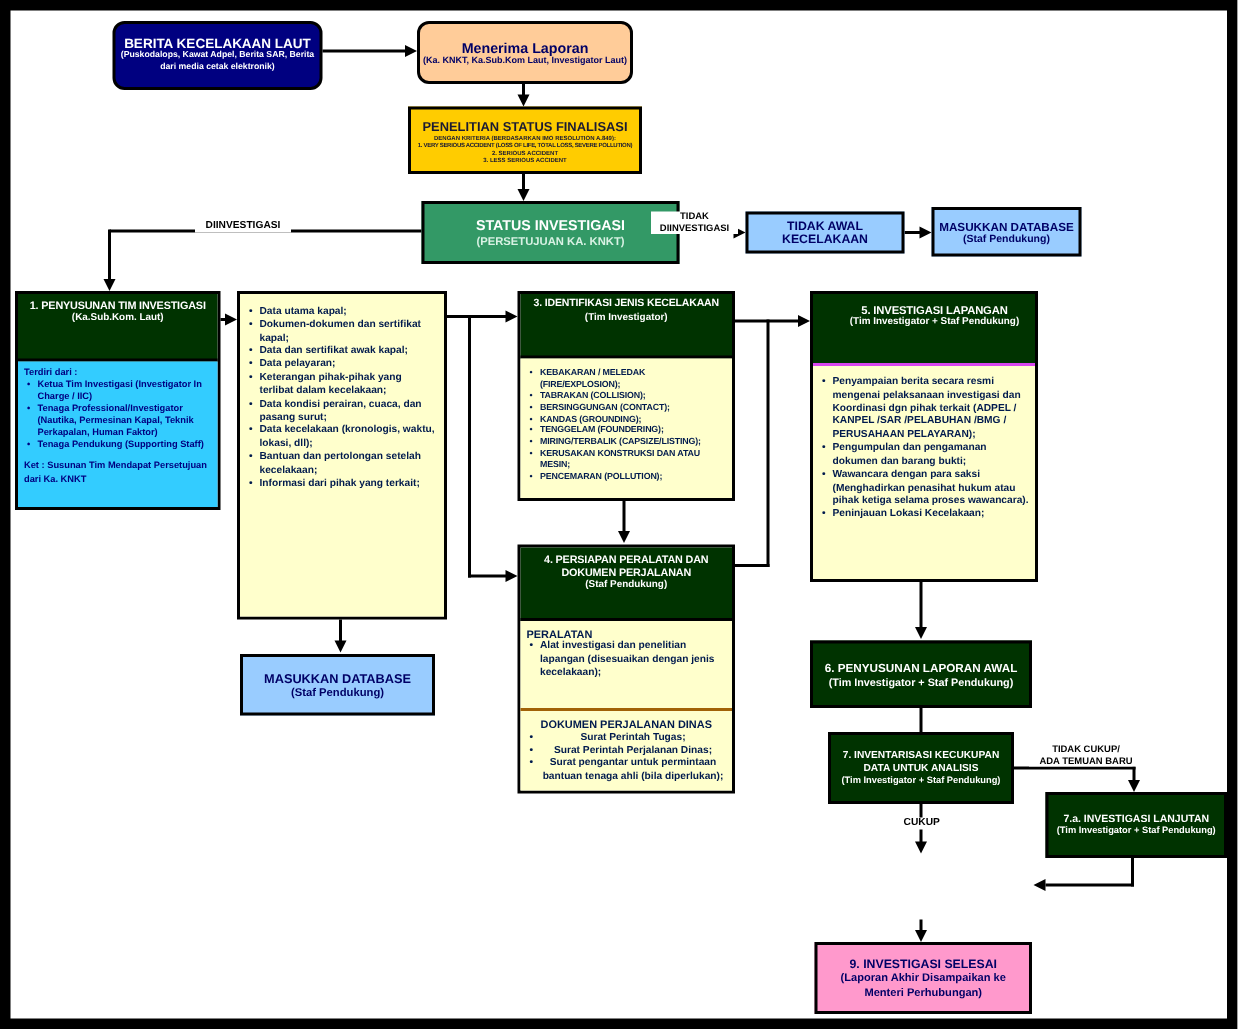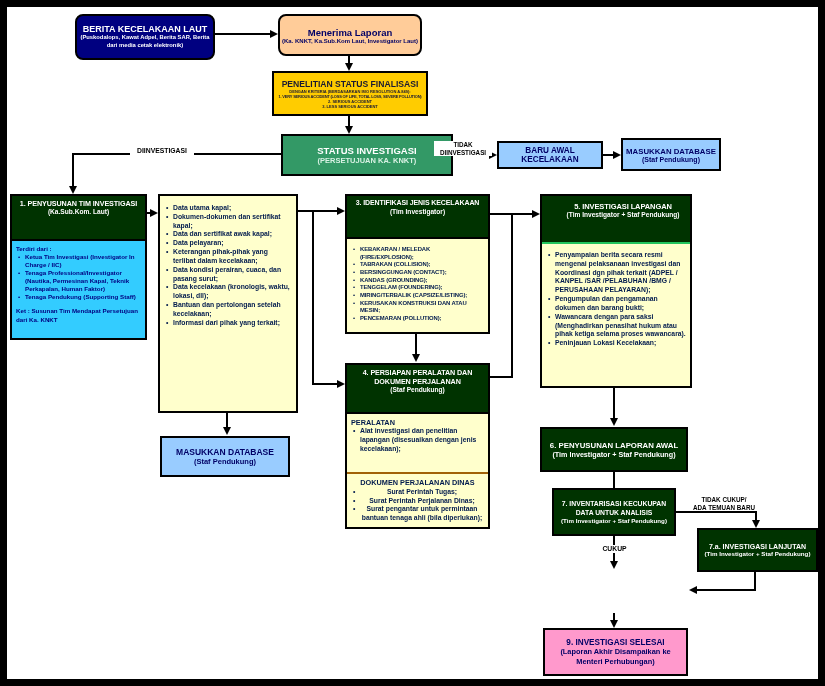--- a/index.html
+++ b/index.html
@@ -47,21 +47,21 @@
     <div style="font-size:4px;font-weight:bold;">2. SERIOUS ACCIDENT</div>
     <div style="font-size:4px;font-weight:bold;">3. LESS SERIOUS ACCIDENT</div>
   </div>
 
   <div class="node ctr" style="left:281px;top:134px;width:172px;height:42px;background:#339966;color:#fff;padding:2px;">
     <div style="font-size:9.5px;font-weight:bold;">STATUS INVESTIGASI</div>
     <div style="font-size:7.5px;font-weight:bold;color:#d9f2e4;">(PERSETUJUAN KA. KNKT)</div>
   </div>
 
   <div class="node ctr" style="left:497px;top:141px;width:106px;height:28px;background:#99CCFF;color:#000066;padding:2px;">
-    <div style="font-size:8.2px;font-weight:bold;">BARU AWAL KECELAKAAN</div>
+    <div style="font-size:8.2px;font-weight:bold;">TIDAK AWAL KECELAKAAN</div>
   </div>
 
   <div class="node ctr" style="left:621px;top:138px;width:100px;height:33px;background:#99CCFF;color:#000066;padding:2px;">
     <div style="font-size:7.8px;font-weight:bold;">MASUKKAN DATABASE</div>
     <div style="font-size:7px;font-weight:bold;">(Staf Pendukung)</div>
   </div>
 
   <div class="node" style="left:10px;top:194px;width:137px;height:146px;display:flex;flex-direction:column;">
     <div class="hdr" style="height:38px;border-bottom:2px solid #000;">
       <div class="t">1. PENYUSUNAN TIM INVESTIGASI</div>
@@ -123,21 +123,21 @@
     </div>
     <div class="body" style="flex:1;font-size:6.8px;text-align:center;">
       <div style="font-weight:bold;font-size:7.3px;">DOKUMEN PERJALANAN DINAS</div>
       <div class="bullet">Surat Perintah Tugas;</div>
       <div class="bullet">Surat Perintah Perjalanan Dinas;</div>
       <div class="bullet">Surat pengantar untuk permintaan bantuan tenaga ahli (bila diperlukan);</div>
     </div>
   </div>
 
   <div class="node" style="left:540px;top:194px;width:152px;height:194px;display:flex;flex-direction:column;">
-    <div class="hdr" style="height:38px;border-bottom:2px solid #22c55e;padding-top:6px;padding-left:16px;">
+    <div class="hdr" style="height:38px;border-bottom:2px solid #d946ef;padding-top:6px;padding-left:16px;">
       <div class="t" style="font-size:7.5px;">5. INVESTIGASI LAPANGAN</div>
       <div class="s">(Tim Investigator + Staf Pendukung)</div>
     </div>
     <div class="body" style="flex:1;font-size:6.8px;padding-top:7px;">
       <div class="bullet">Penyampaian berita secara resmi mengenai pelaksanaan investigasi  dan Koordinasi dgn pihak terkait (ADPEL / KANPEL /SAR /PELABUHAN /BMG / PERUSAHAAN PELAYARAN);</div>
       <div class="bullet">Pengumpulan dan pengamanan dokumen dan barang bukti;</div>
       <div class="bullet">Wawancara dengan para saksi (Menghadirkan penasihat hukum atau pihak ketiga selama proses wawancara).</div>
       <div class="bullet">Peninjauan Lokasi Kecelakaan;</div>
     </div>
   </div>

